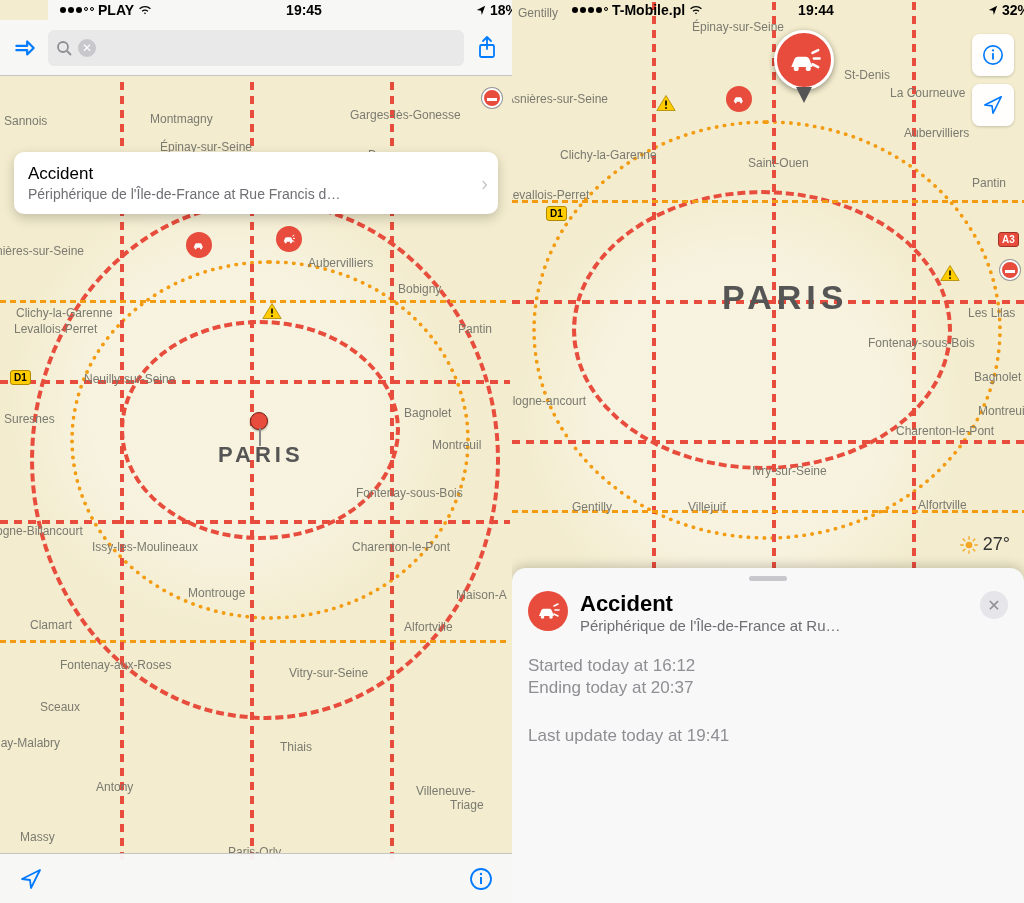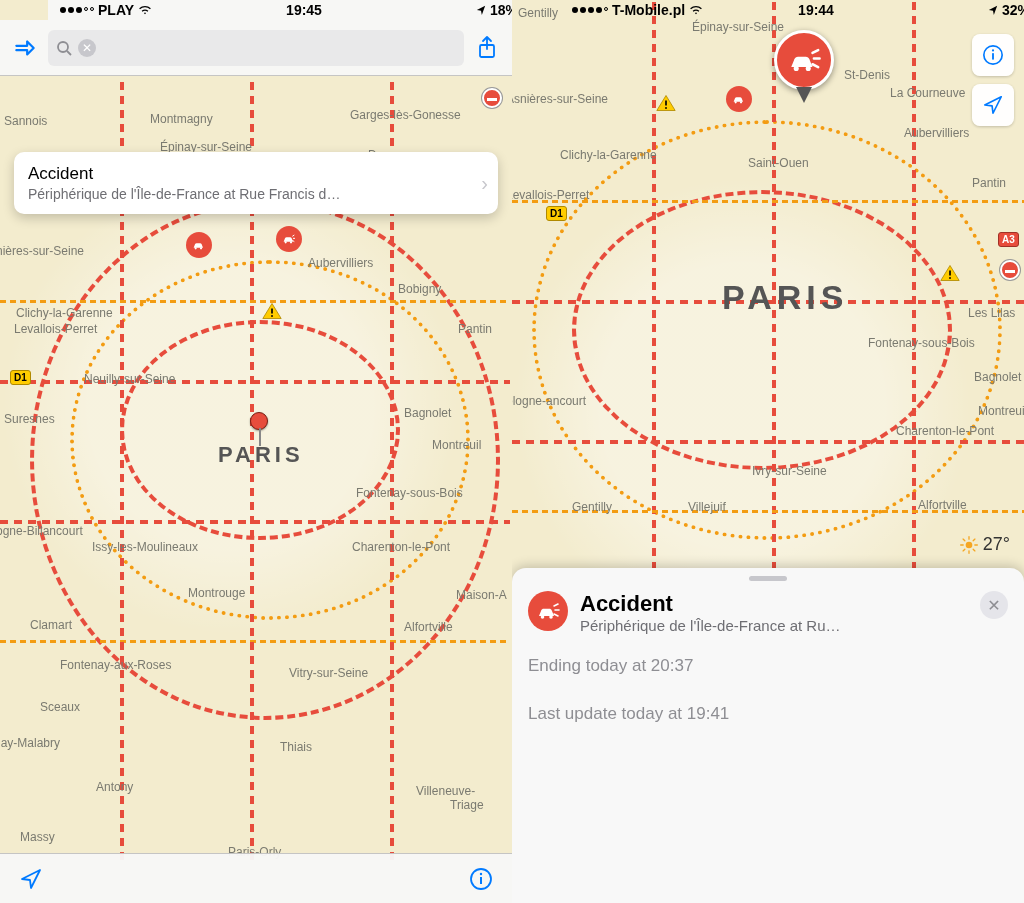--- a/index.html
+++ b/index.html
@@ -399,18 +399,19 @@
               <path d="M18 7l4-2M19 11h4M18 15l4 2" stroke="#fff" stroke-width="1.6" stroke-linecap="round"></path>
             </svg>
         </div>
         <div style="min-width:0;">
           <div class="sheet-title">Accident</div>
           <div class="sheet-sub">Périphérique de l'Île-de-France at Ru…</div>
         </div>
         <div class="close-btn">✕</div>
       </div>
       <div class="sheet-body">
+        <p>Started today at 16:12</p>
         <p>Ending today at 20:37</p>
         <p class="upd">Last update today at 19:41</p>
       </div>
     </div>
   </div>
 </div>
 
 </body></html>

